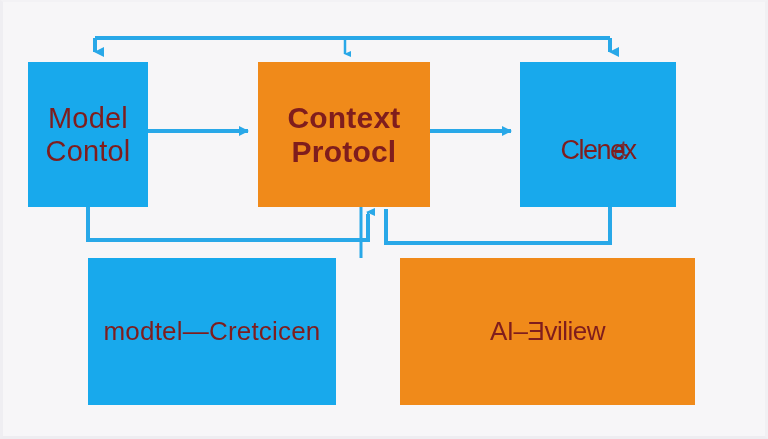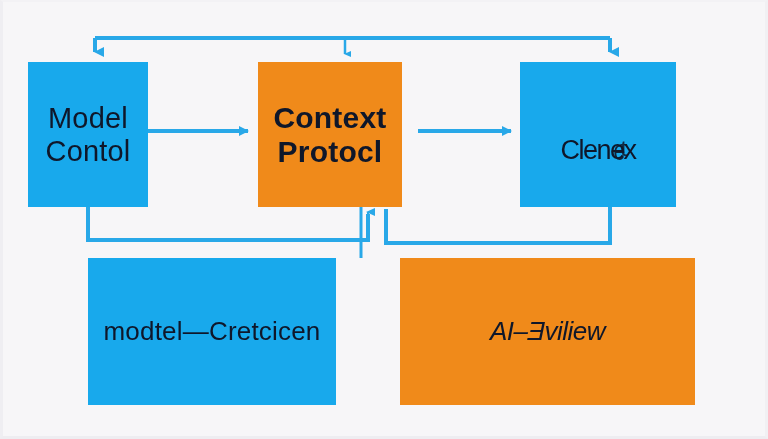--- a/index.html
+++ b/index.html
@@ -33,38 +33,38 @@
     left: 0; top: 0;
     width: 768px;
     height: 439px;
   }
   .node {
     position: absolute;
     display: flex;
     align-items: center;
     justify-content: center;
     text-align: center;
-    color: #0f172a;
+    color: #7f1d1d;
     box-sizing: border-box;
     line-height: 1.12;
   }
   .node-label {
     display: block;
     white-space: pre-line;
     letter-spacing: 0.2px;
   }
   
   #node-model-control {
     left: 28px; top: 62px; width: 120px; height: 145px;
     background: #18a9ec;
     font-size: 29px;
     font-weight: 400;
   }
   #node-context-protocol {
-    left: 258px; top: 62px; width: 144px; height: 145px;
+    left: 258px; top: 62px; width: 172px; height: 145px;
     background: #f08a1a;
     font-size: 30px;
     font-weight: 700;
   }
   #node-client-ext {
     left: 520px; top: 62px; width: 156px; height: 145px;
     background: #18a9ec;
     font-size: 27px;
     font-weight: 400;
   }
@@ -98,21 +98,20 @@
     left: 88px; top: 258px; width: 248px; height: 147px;
     background: #18a9ec;
     font-size: 26px;
     font-weight: 400;
   }
   #node-ai-review {
     left: 400px; top: 258px; width: 295px; height: 147px;
     background: #f08a1a;
     font-size: 26px;
     font-weight: 400;
-    font-style: italic;
   }
   #node-ai-review .node-label {
     letter-spacing: -0.5px;
   }
 </style>
 </head>
 <body>
 
 <div id="canvas">
 

